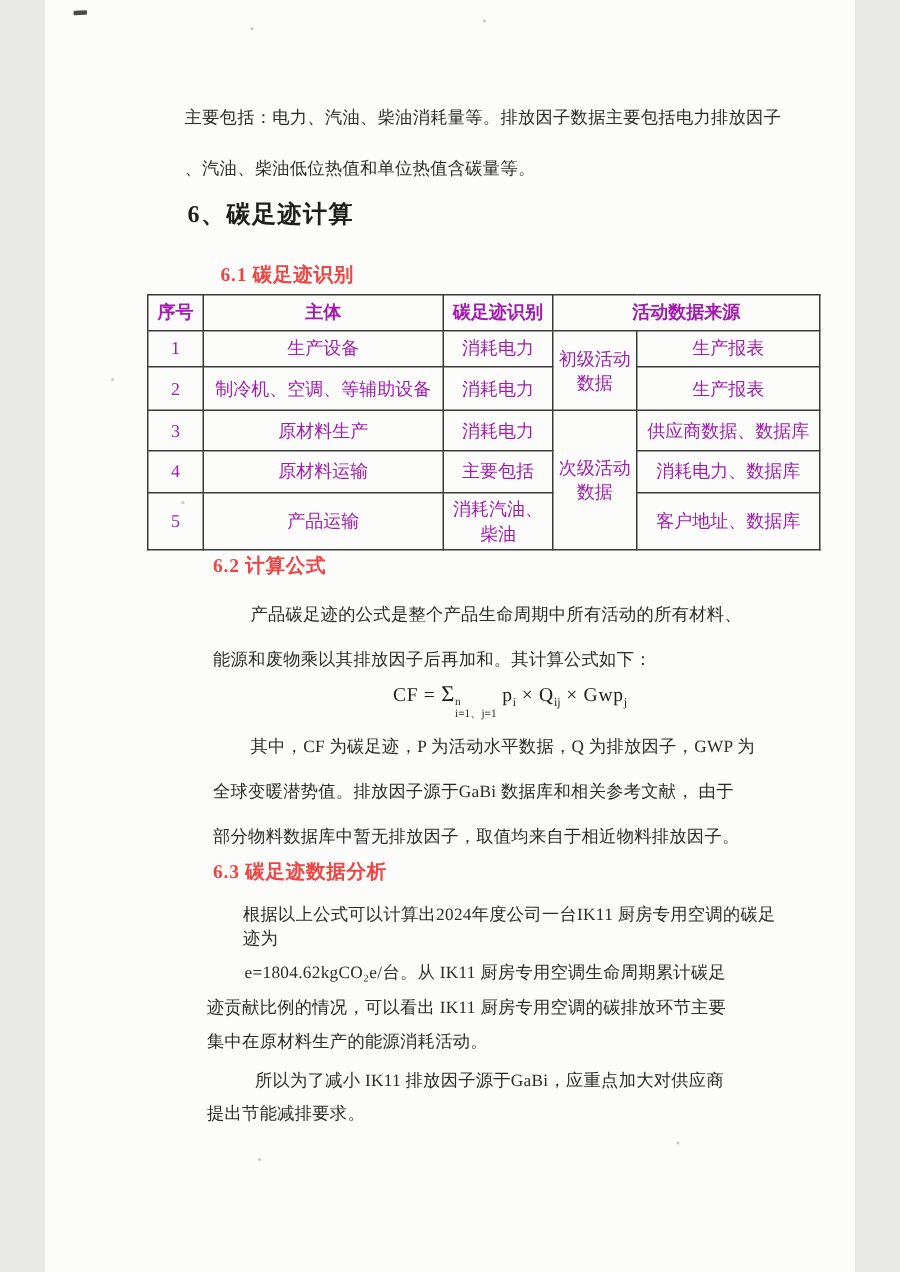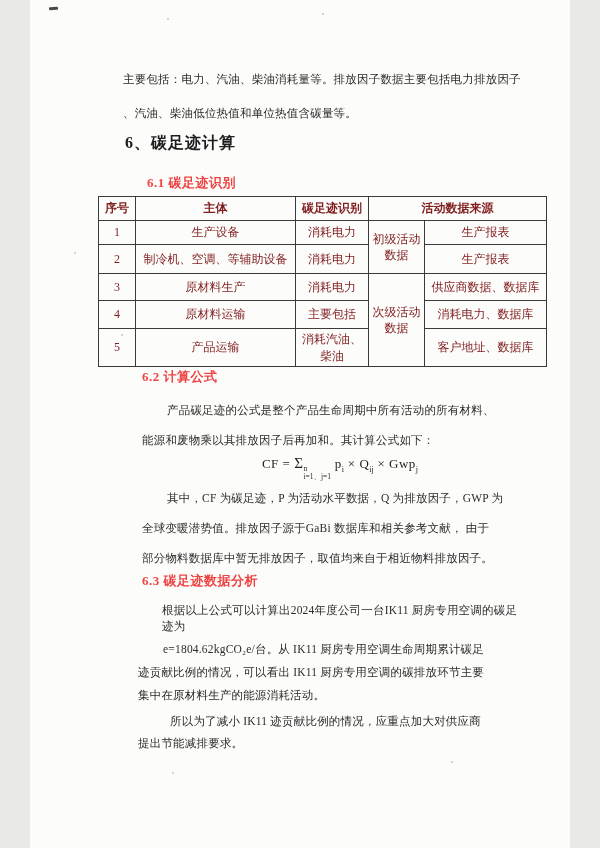--- a/index.html
+++ b/index.html
@@ -21,21 +21,21 @@
   .h-sub{font-size:13px;font-weight:bold;letter-spacing:0.5px;color:#ef4444;}
   .p62 .line{line-height:30px;}
   .indent{padding-left:25px;}
   .indent-lg{padding-left:32px;}
   
   table.fp{
     border-collapse:collapse;
     table-layout:fixed;
     width:448px;
     font-size:12px;
-    color:#7f1d1d;
+    color:#a21caf;
   }
   table.fp th,table.fp td{
     border:1px solid #3a3a3a;
     text-align:center;
     vertical-align:middle;
     padding:2px 3px;
     font-weight:normal;
     line-height:1.35;
   }
   table.fp th{font-weight:bold;}
@@ -187,21 +187,21 @@
     <div class="line">迹为</div>
   </div>
 
   <div class="abs bodytext p63" style="left:108px;top:638px;">
     <div class="line indent">e=1804.62kgCO₂e/台。从 IK11 厨房专用空调生命周期累计碳足</div>
     <div class="line">迹贡献比例的情况，可以看出 IK11 厨房专用空调的碳排放环节主要</div>
     <div class="line">集中在原材料生产的能源消耗活动。</div>
   </div>
 
   <div class="abs bodytext p63c" style="left:108px;top:710px;">
-    <div class="line indent-lg">所以为了减小 IK11 迹贡献比例的情况，应重点加大对供应商</div>
+    <div class="line indent-lg">所以为了减小 IK11 排放因子源于GaBi，应重点加大对供应商</div>
     <div class="line">提出节能减排要求。</div>
   </div>
 
   <div class="abs stamp">
     <svg width="48" height="122" viewBox="0 0 48 122">
       <g stroke="#c14b60" stroke-width="2.2" fill="none" opacity="0.8" stroke-linecap="round" transform="rotate(4 24 60)">
         <path d="M12,4 L40,16"></path>
         <path d="M18,26 l14,4 M16,32 l12,3 M20,37 l10,3"></path>
         <path d="M14,46 l16,4 M17,52 l10,3"></path>
         <path d="M16,60 l14,4 M14,66 l12,4 M18,71 l9,3"></path>

